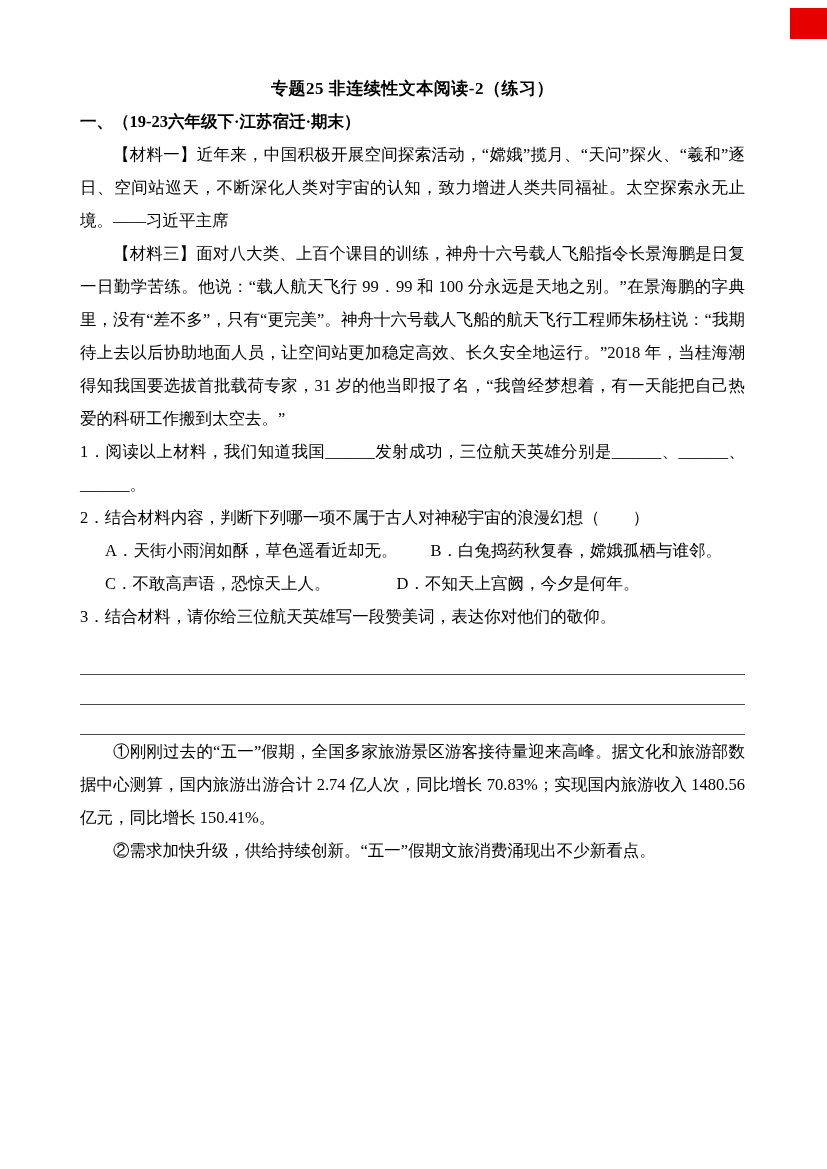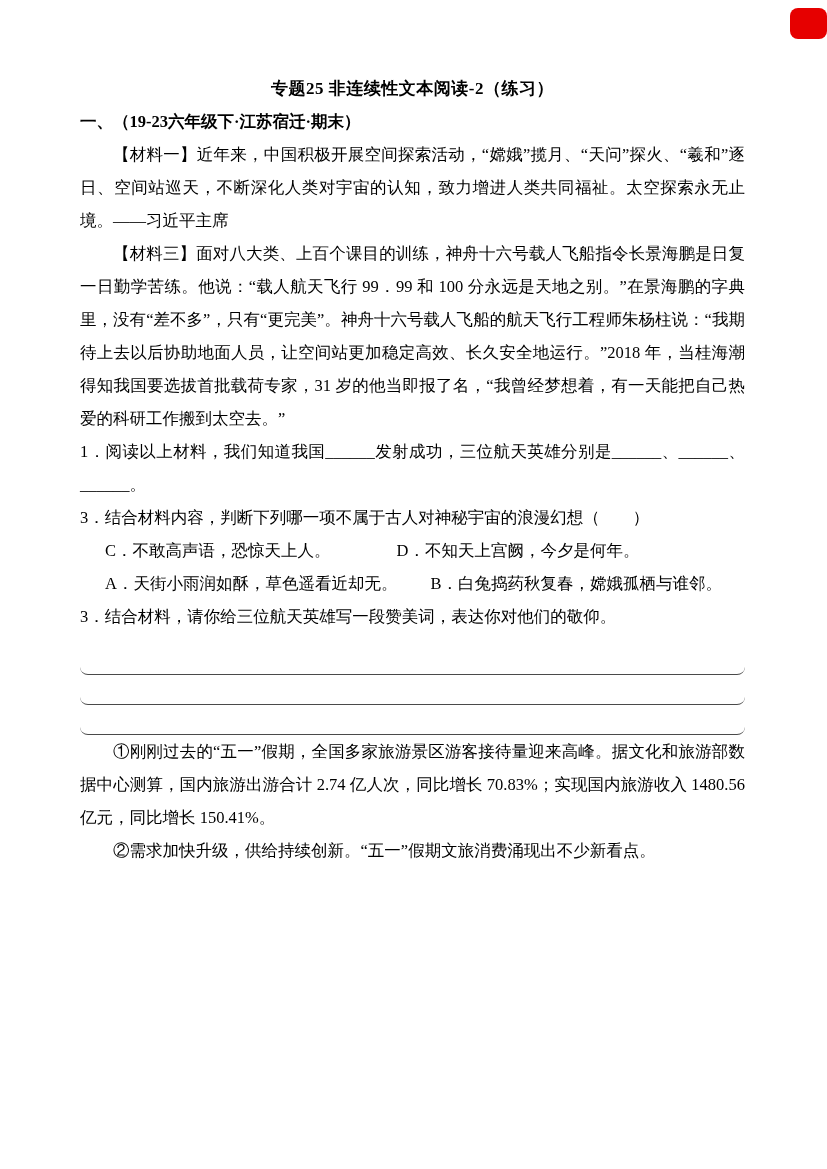--- a/index.html
+++ b/index.html
@@ -1,15 +1,15 @@
 <!DOCTYPE html>
 <html><head>
 <meta charset="utf-8">
 <style>
-  * { margin: 0; padding: 0; box-sizing: border-box; border-radius: 8px; }
+  * { margin: 0; padding: 0; box-sizing: border-box; }
   html, body { background: #ffffff; }
   body { display: flex; justify-content: center; }
 
   .page {
     position: relative;
     width: 827px;
     height: 1169px;
     background: #ffffff;
     font-family: "Liberation Serif", "DejaVu Serif", serif;
     color: #000000;
@@ -75,25 +75,25 @@
 
   <div class="section-heading">一、（19-23六年级下·江苏宿迁·期末）</div>
 
   <p class="para">【材料一】近年来，中国积极开展空间探索活动，“嫦娥”揽月、“天问”探火、“羲和”逐日、空间站巡天，不断深化人类对宇宙的认知，致力增进人类共同福祉。太空探索永无止境。——习近平主席</p>
 
 
   <p class="para">【材料三】面对八大类、上百个课目的训练，神舟十六号载人飞船指令长景海鹏是日复一日勤学苦练。他说：“载人航天飞行 99．99 和 100 分永远是天地之别。”在景海鹏的字典里，没有“差不多”，只有“更完美”。神舟十六号载人飞船的航天飞行工程师朱杨柱说：“我期待上去以后协助地面人员，让空间站更加稳定高效、长久安全地运行。”2018 年，当桂海潮得知我国要选拔首批载荷专家，31 岁的他当即报了名，“我曾经梦想着，有一天能把自己热爱的科研工作搬到太空去。”</p>
 
   <p class="question">1．阅读以上材料，我们知道我国______发射成功，三位航天英雄分别是______、______、______。</p>
 
-  <p class="question">3．结合材料内容，判断下列哪一项不属于古人对神秘宇宙的浪漫幻想（　　）</p>
+  <p class="question">2．结合材料内容，判断下列哪一项不属于古人对神秘宇宙的浪漫幻想（　　）</p>
+
+  <p class="option-line">A．天街小雨润如酥，草色遥看近却无。　　B．白兔捣药秋复春，嫦娥孤栖与谁邻。</p>
 
   <p class="option-line">C．不敢高声语，恐惊天上人。　　　　D．不知天上宫阙，今夕是何年。</p>
-
-  <p class="option-line">A．天街小雨润如酥，草色遥看近却无。　　B．白兔捣药秋复春，嫦娥孤栖与谁邻。</p>
 
   <p class="question">3．结合材料，请你给三位航天英雄写一段赞美词，表达你对他们的敬仰。</p>
 
   <div class="answer-lines">
     <div class="answer-line"></div>
     <div class="answer-line"></div>
     <div class="answer-line"></div>
   </div>
 
 

